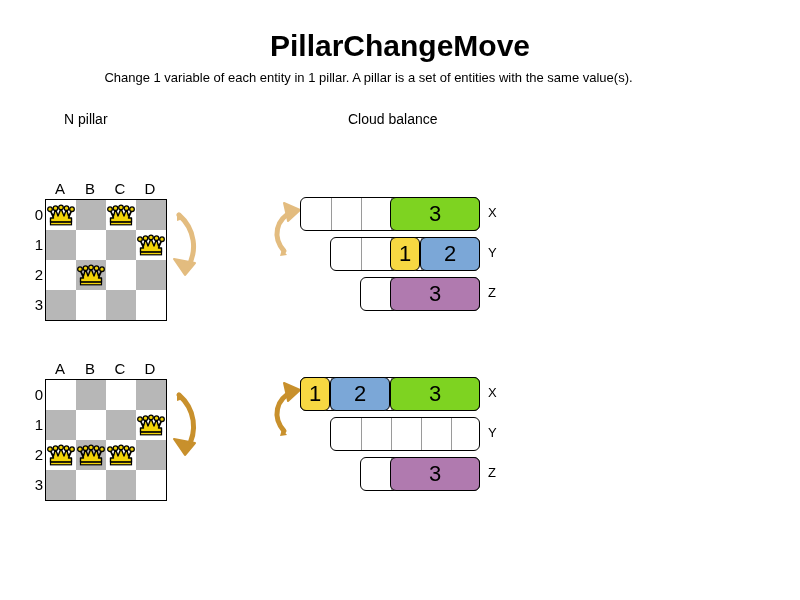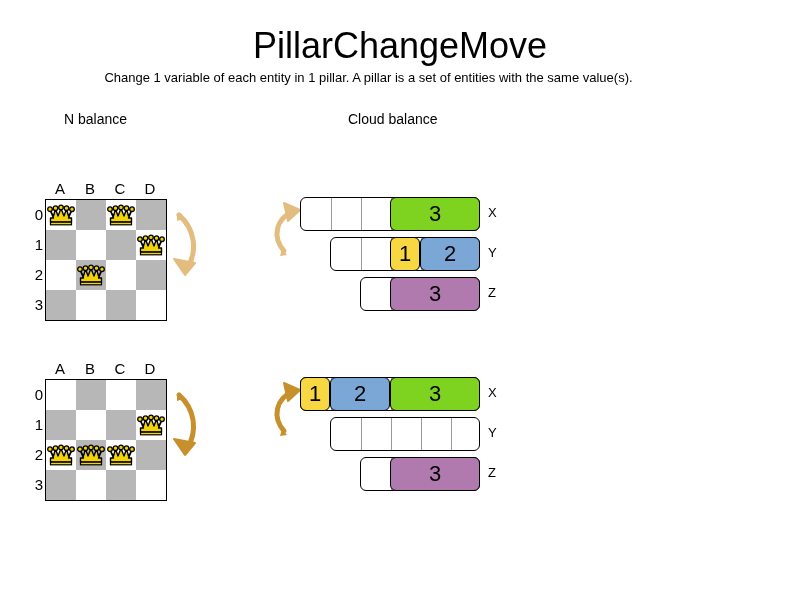--- a/index.html
+++ b/index.html
@@ -16,22 +16,22 @@
     position: relative;
   }
 
   
   #page-title {
     position: absolute;
     top: 24px;
     left: 0;
     width: 800px;
     text-align: center;
-    font-size: 36px;
-    font-weight: normal;
+    font-size: 30px;
+    font-weight: bold;
     line-height: 44px;
     letter-spacing: 0px;
   }
   #page-subtitle {
     position: absolute;
     top: 70px;
     left: 0;
     width: 737px;
     text-align: center;
     font-size: 13px;
@@ -163,21 +163,21 @@
     font-size: 13px;
     line-height: 16px;
   }
 </style>
 </head>
 <body>
 
 <div id="page-title">PillarChangeMove</div>
 <div id="page-subtitle">Change 1 variable of each entity in 1 pillar. A pillar is a set of entities with the same value(s).</div>
 
-<div id="heading-nqueens" class="section-heading">N balance</div>
+<div id="heading-nqueens" class="section-heading">N pillar</div>
 <div id="heading-cloud" class="section-heading">Cloud balance</div>
 
 <div id="board-block-top" class="board-block">
   <div class="col-labels">
       <span>A</span>
       <span>B</span>
       <span>C</span>
       <span>D</span>
     </div>
   <div class="row-labels">

